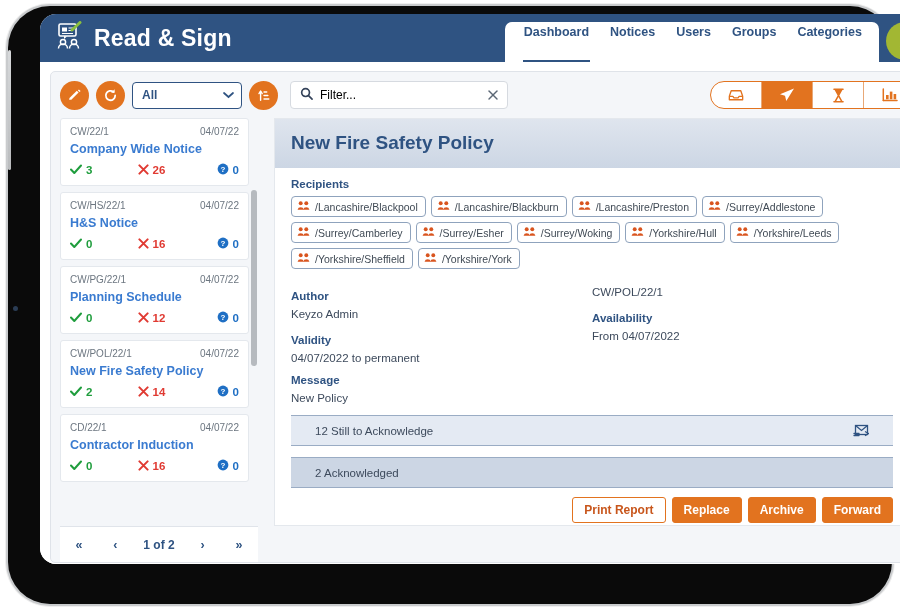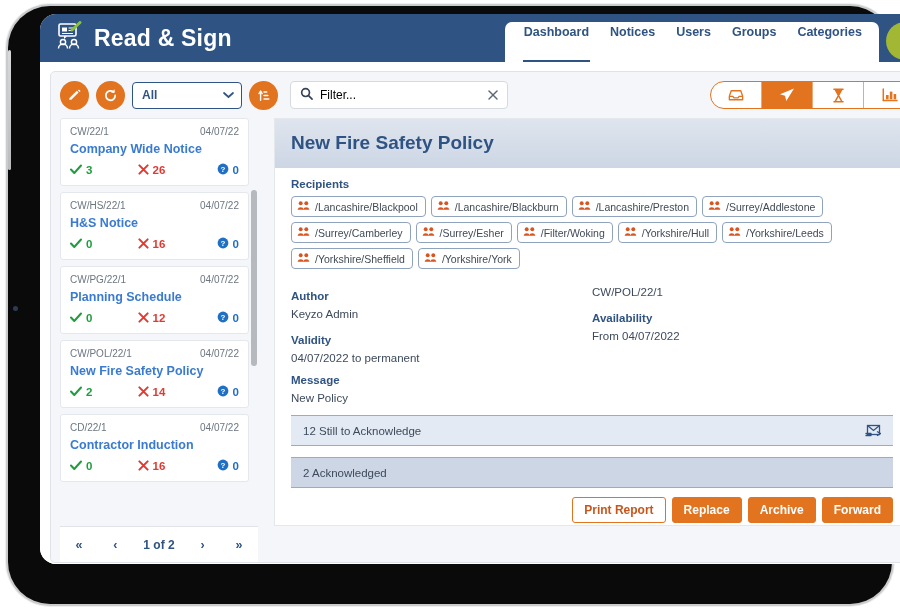--- a/index.html
+++ b/index.html
@@ -181,21 +181,21 @@
     padding: 3px 7px 3px 5px;
     display: flex; align-items: center; gap: 5px; cursor: pointer;
   }
   #meta-grid { display: grid; grid-template-columns: 1fr 1fr; row-gap: 2px; }
   .meta-label { font-size: 11.5px; font-weight: bold; color: #2f5382; margin-top: 8px; }
   .meta-value { font-size: 11.5px; color: #3d4a5c; margin-top: 4px; }
   .meta-full { grid-column: 1 / -1; }
   .status-bar {
     margin-top: 11px; height: 31px;
     border-top: 1px solid #9aacc4; border-bottom: 1px solid #9aacc4;
-    display: flex; align-items: center; padding: 0 12px;
+    display: flex; align-items: center; padding: 0 24px;
     font-size: 11.5px; color: #3d4a5c; cursor: pointer;
   }
   #bar-pending { background: #e4eaf3; }
   #bar-acked { background: #ccd6e4; }
   .status-icon { margin-left: auto; color: #2f5382; }
   #action-row {
     display: flex; justify-content: flex-end; gap: 6px;
     margin-top: 9px; padding-right: 0px;
   }
   .action-btn {
@@ -608,21 +608,21 @@
                 </div>
                 <div class="chip">
                   <span>
                     <svg width="13" height="11" viewBox="0 0 14 11">
                         <circle cx="4" cy="3" r="2.1" fill="#d9541e"></circle>
                         <circle cx="10" cy="3" r="2.1" fill="#d9541e"></circle>
                         <path d="M0.6 10 a3.5 3.5 0 0 1 6.8 0 Z" fill="#d9541e"></path>
                         <path d="M6.6 10 a3.5 3.5 0 0 1 6.8 0 Z" fill="#d9541e"></path>
                       </svg>
                   </span>
-                  <span>/Filter/Woking</span>
+                  <span>/Surrey/Woking</span>
                 </div>
                 <div class="chip">
                   <span>
                     <svg width="13" height="11" viewBox="0 0 14 11">
                         <circle cx="4" cy="3" r="2.1" fill="#d9541e"></circle>
                         <circle cx="10" cy="3" r="2.1" fill="#d9541e"></circle>
                         <path d="M0.6 10 a3.5 3.5 0 0 1 6.8 0 Z" fill="#d9541e"></path>
                         <path d="M6.6 10 a3.5 3.5 0 0 1 6.8 0 Z" fill="#d9541e"></path>
                       </svg>
                   </span>

